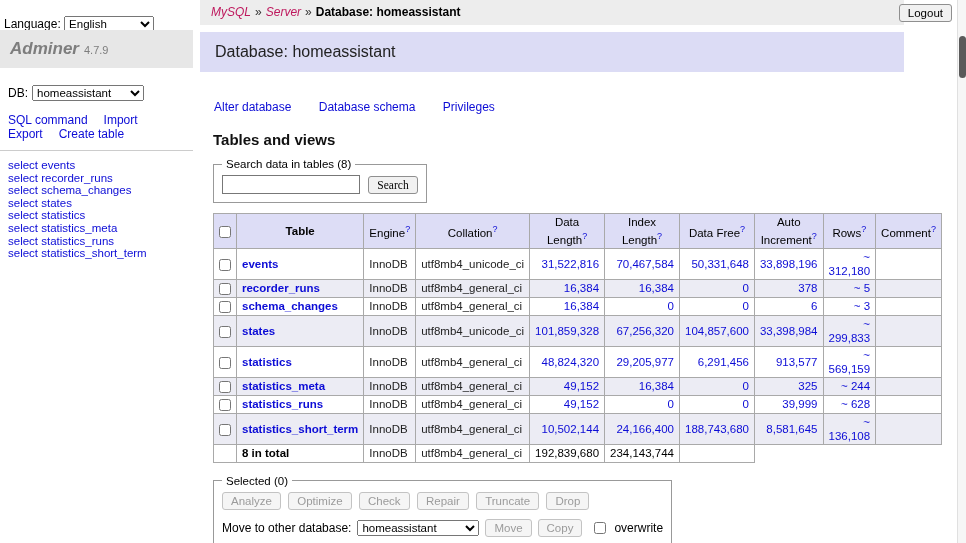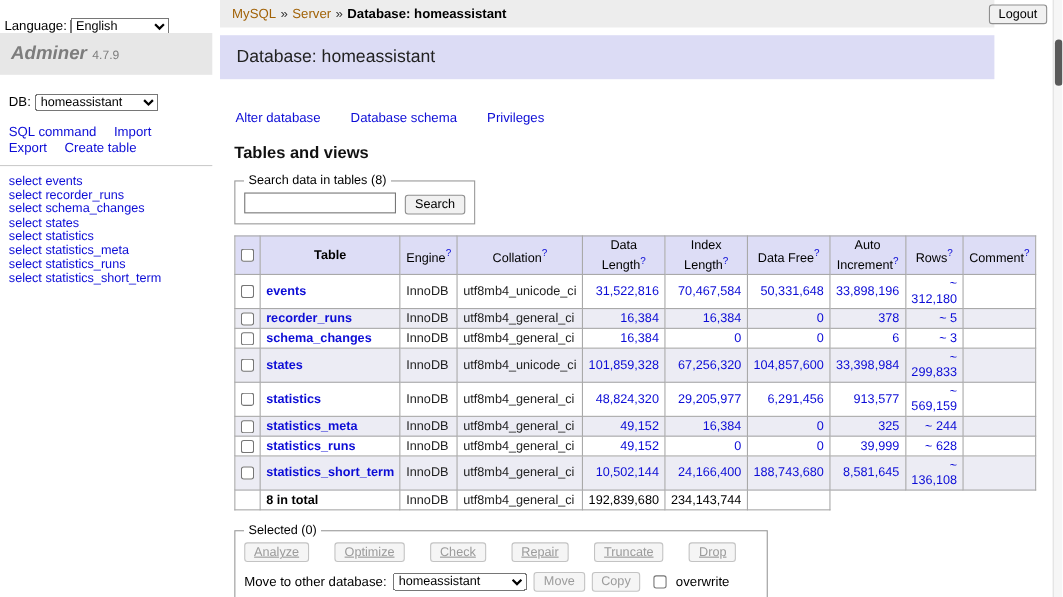--- a/index.html
+++ b/index.html
@@ -6,21 +6,21 @@
   html, body { background: #fff; }
   body { font-family: "Liberation Sans", "DejaVu Sans", sans-serif; font-size: 12px; color: #000; }
   .page { position: relative; width: 966px; height: 543px; overflow: hidden; background: #fff; }
   a { text-decoration: none; cursor: pointer; }
   .lnk { color: #0c0cd6; }
 
   
   .lang-area { position: absolute; left: 0; top: 12px; width: 200px; height: 25px; padding: 4px 0 0 4px; background: #fff; }
   .lang-area select { width: 90px; font-size: 11.5px; font-family: inherit; }
   .bread-bar { position: absolute; left: 200px; top: 0; width: 704px; height: 25px; background: #ededed; line-height: 25px; padding-left: 11px; white-space: nowrap; }
-  .bread-link { color: #a16207; }
+  .bread-link { color: #be185d; font-style: italic; }
   .bread-sep { color: #333; padding: 0 4px; }
   .bread-current { font-weight: bold; color: #000; }
   .logout-btn { position: absolute; top: 4px; right: 14px; }
 
   button { font-family: inherit; font-size: 11.5px; padding: 2px 8px; background: #f1f1f1; border: 1px solid #8f8f8f; border-radius: 3px; color: #000; cursor: pointer; }
   button:disabled { color: #9b9b9b; border-color: #c3c3c3; background: #f5f5f5; cursor: default; }
 
   
   .sidebar { position: absolute; left: 0; top: 25px; width: 193px; }
   .logo-block { margin-top: 5px; background: #e7e7e7; padding: 9px 0 9px 10px; }
@@ -38,41 +38,41 @@
   .main { position: absolute; left: 200px; top: 25px; width: 704px; }
   .title-bar { margin-top: 7px; background: #dcdcf5; padding: 11px 0 11px 15px; font-size: 16px; font-weight: normal; color: #222; }
   .main-links { margin: 28px 0 0 14px; }
   .main-links .lnk { margin-right: 24px; }
   h3 { font-size: 15px; font-weight: bold; color: #111; }
   .h-tables { margin: 17px 0 10px 13px; }
   fieldset { border: 1px solid #999; padding: 5px 8px 8px; width: fit-content; }
   legend { padding: 0 4px; font-size: 11.5px; }
   .fs-search { margin-left: 13px; }
   .fs-search input[type="text"] { width: 138px; height: 19px; border: 1px solid #777; padding: 0 3px; font-size: 12px; font-family: inherit; }
-  .fs-search button { margin-left: 5px; }
+  .fs-search button { margin-left: 5px; font-family: Liberation Serif, serif; }
 
   table { border-collapse: collapse; margin: 10px 0 0 13px; font-size: 11.5px; }
   th, td { border: 1px solid #a9a9a9; padding: 1px 5px; height: 18px; line-height: 14px; }
   thead th { background: #ddddf6; font-weight: normal; text-align: center; }
   thead th.th-table { font-weight: bold; }
   thead sup a { font-size: 9px; color: #0c0cd6; }
   tbody tr:nth-child(even) td { background: #ececf4; }
   .c-check { text-align: center; }
   .c-check input { width: 12px; height: 12px; margin: 0; vertical-align: middle; }
   .c-name { text-align: left; }
   .c-name .lnk { font-weight: bold; }
   .c-engine, .c-coll { color: #222; }
   .c-num { text-align: right; }
   .c-num .lnk { font-weight: normal; }
   tfoot td { background: #fff; }
   .total-name { font-weight: bold; }
   .total-num { text-align: right; margin-left: 15px; }
 
   .fs-selected { margin: 12px 0 0 13px; }
-  .sel-buttons button { margin-right: 20px; text-decoration: underline; }
+  .sel-buttons button { margin-right: 4px; }
   .sel-move { margin-top: 9px; display: flex; align-items: center; gap: 6px; font-size: 12px; }
   .sel-move select { width: 122px; font-size: 11.5px; font-family: inherit; }
   .sel-move input[type="checkbox"] { width: 12px; height: 12px; margin: 0 2px 0 6px; }
 
   
   .scrollbar { position: absolute; right: 0; top: 0; width: 9px; height: 543px; background: #f6f6f6; border-left: 1px solid #e0e0e0; }
   .scroll-thumb { position: absolute; left: 1px; top: 36px; width: 7px; height: 42px; background: #5a5a5a; border-radius: 4px; }
 </style>
 </head>
 <body>

